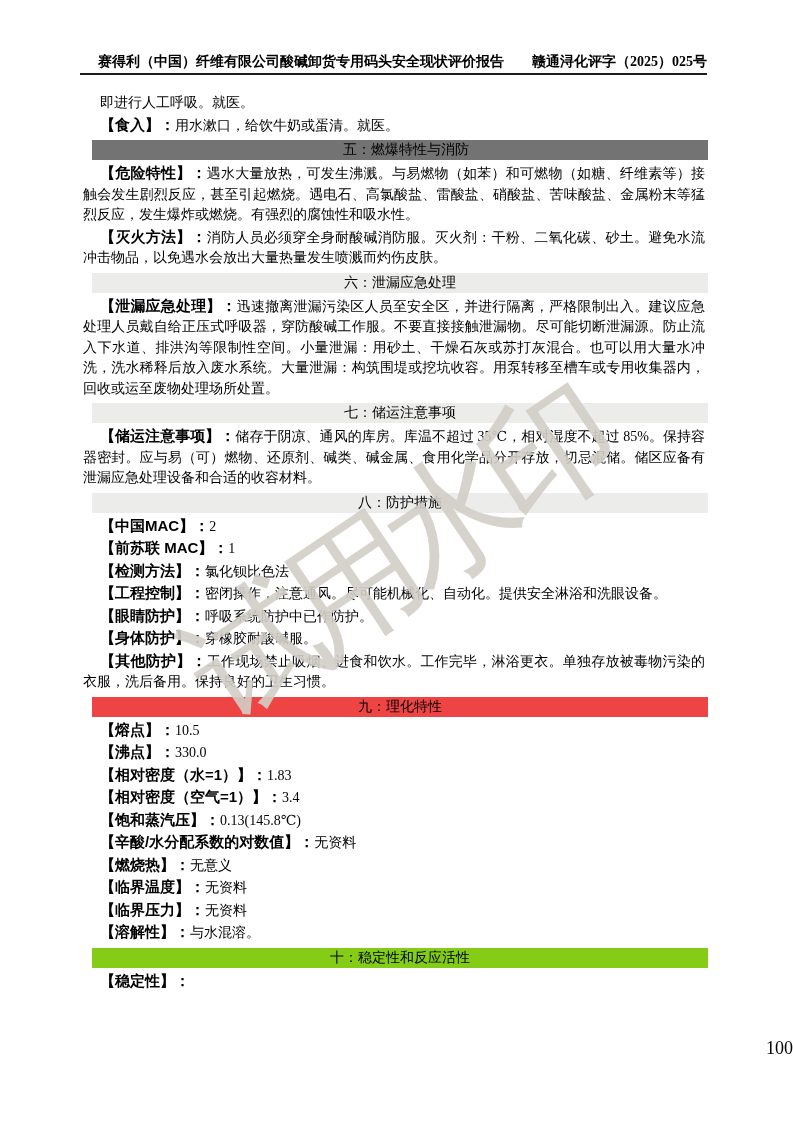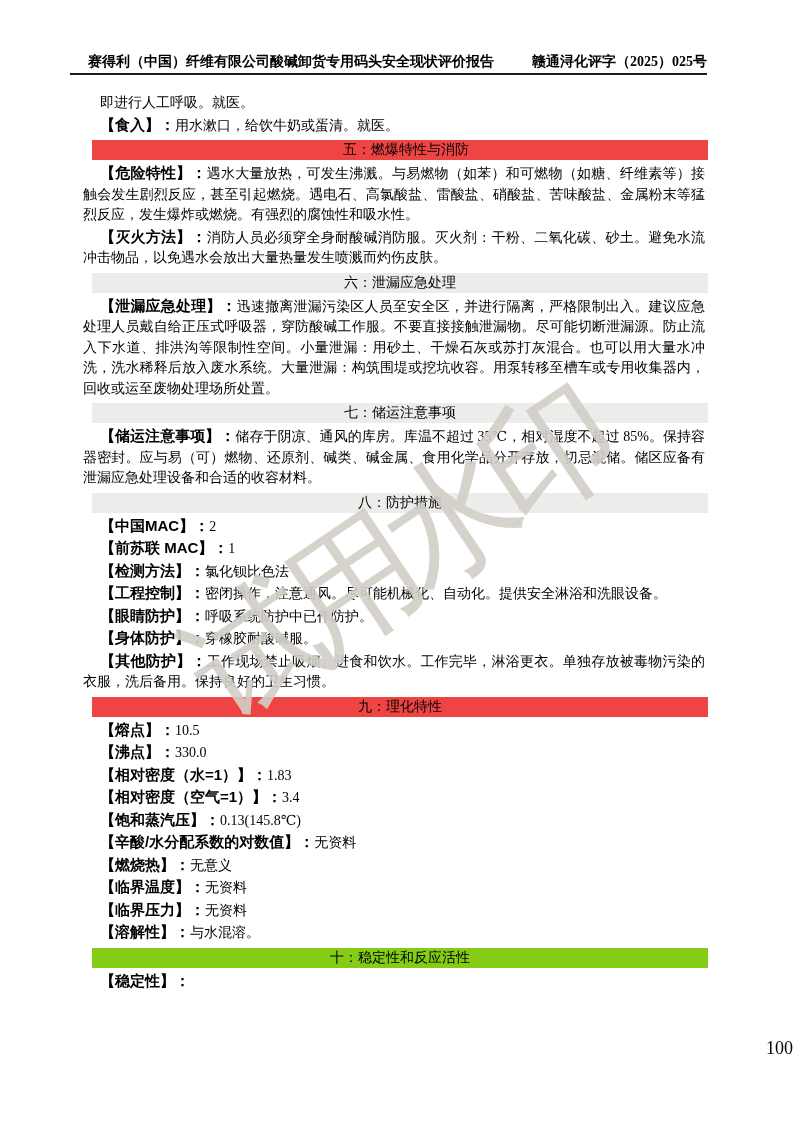--- a/index.html
+++ b/index.html
@@ -7,21 +7,21 @@
   body {
     position: relative;
     background: #ffffff;
     color: #000;
     font-family: "Liberation Serif", "DejaVu Serif", serif;
     overflow: hidden;
   }
   .page { position: absolute; inset: 0; }
   .header {
     position: absolute;
-    left: 70px; right: 86px; top: 53px;
+    left: 80px; right: 86px; top: 53px;
     display: flex; justify-content: space-between; align-items: flex-end;
     font-weight: bold; font-size: 14px; line-height: 17px;
     border-bottom: 2px solid #1c1c1c;
     padding-bottom: 3px;
     white-space: nowrap;
   }
   .header-left { margin-left: 18px; }
   .content {
     position: absolute;
     left: 83px; top: 92px; width: 622px;
@@ -58,21 +58,21 @@
 <body>
 
 <div class="page">
   <div class="header" style="border-bottom-color: rgb(28, 28, 28);">
     <span class="header-left">赛得利（中国）纤维有限公司酸碱卸货专用码头安全现状评价报告</span>
     <span class="header-right">赣通浔化评字（2025）025号</span>
   </div>
   <div class="content">
       <div class="row"><span>即进行人工呼吸。就医。</span></div>
       <div class="row"><span class="label">【食入】：</span><span>用水漱口，给饮牛奶或蛋清。就医。</span></div>
-      <div class="bar" style="background: #ef4444; padding-left: 12px;">五：燃爆特性与消防</div>
+      <div class="bar" style="background: #737373; padding-left: 12px;">五：燃爆特性与消防</div>
       <div class="row"><span class="label">【危险特性】：</span><span>遇水大量放热，可发生沸溅。与易燃物（如苯）和可燃物（如糖、纤维素等）接触会发生剧烈反应，甚至引起燃烧。遇电石、高氯酸盐、雷酸盐、硝酸盐、苦味酸盐、金属粉末等猛烈反应，发生爆炸或燃烧。有强烈的腐蚀性和吸水性。</span></div>
       <div class="row"><span class="label">【灭火方法】：</span><span>消防人员必须穿全身耐酸碱消防服。灭火剂：干粉、二氧化碳、砂土。避免水流冲击物品，以免遇水会放出大量热量发生喷溅而灼伤皮肤。</span></div>
       <div class="bar" style="background: rgb(236, 236, 235);">六：泄漏应急处理</div>
       <div class="row"><span class="label">【泄漏应急处理】：</span><span>迅速撤离泄漏污染区人员至安全区，并进行隔离，严格限制出入。建议应急处理人员戴自给正压式呼吸器，穿防酸碱工作服。不要直接接触泄漏物。尽可能切断泄漏源。防止流入下水道、排洪沟等限制性空间。小量泄漏：用砂土、干燥石灰或苏打灰混合。也可以用大量水冲洗，洗水稀释后放入废水系统。大量泄漏：构筑围堤或挖坑收容。用泵转移至槽车或专用收集器内，回收或运至废物处理场所处置。</span></div>
       <div class="bar" style="background: rgb(236, 236, 235);">七：储运注意事项</div>
       <div class="row"><span class="label">【储运注意事项】：</span><span>储存于阴凉、通风的库房。库温不超过 35℃，相对湿度不超过 85%。保持容器密封。应与易（可）燃物、还原剂、碱类、碱金属、食用化学品分开存放，切忌混储。储区应备有泄漏应急处理设备和合适的收容材料。</span></div>
       <div class="bar" style="background: rgb(236, 236, 235);">八：防护措施</div>
       <div class="row"><span class="label">【中国MAC】：</span><span>2</span></div>
       <div class="row"><span class="label">【前苏联 MAC】：</span><span>1</span></div>
       <div class="row"><span class="label">【检测方法】：</span><span>氯化钡比色法</span></div>

